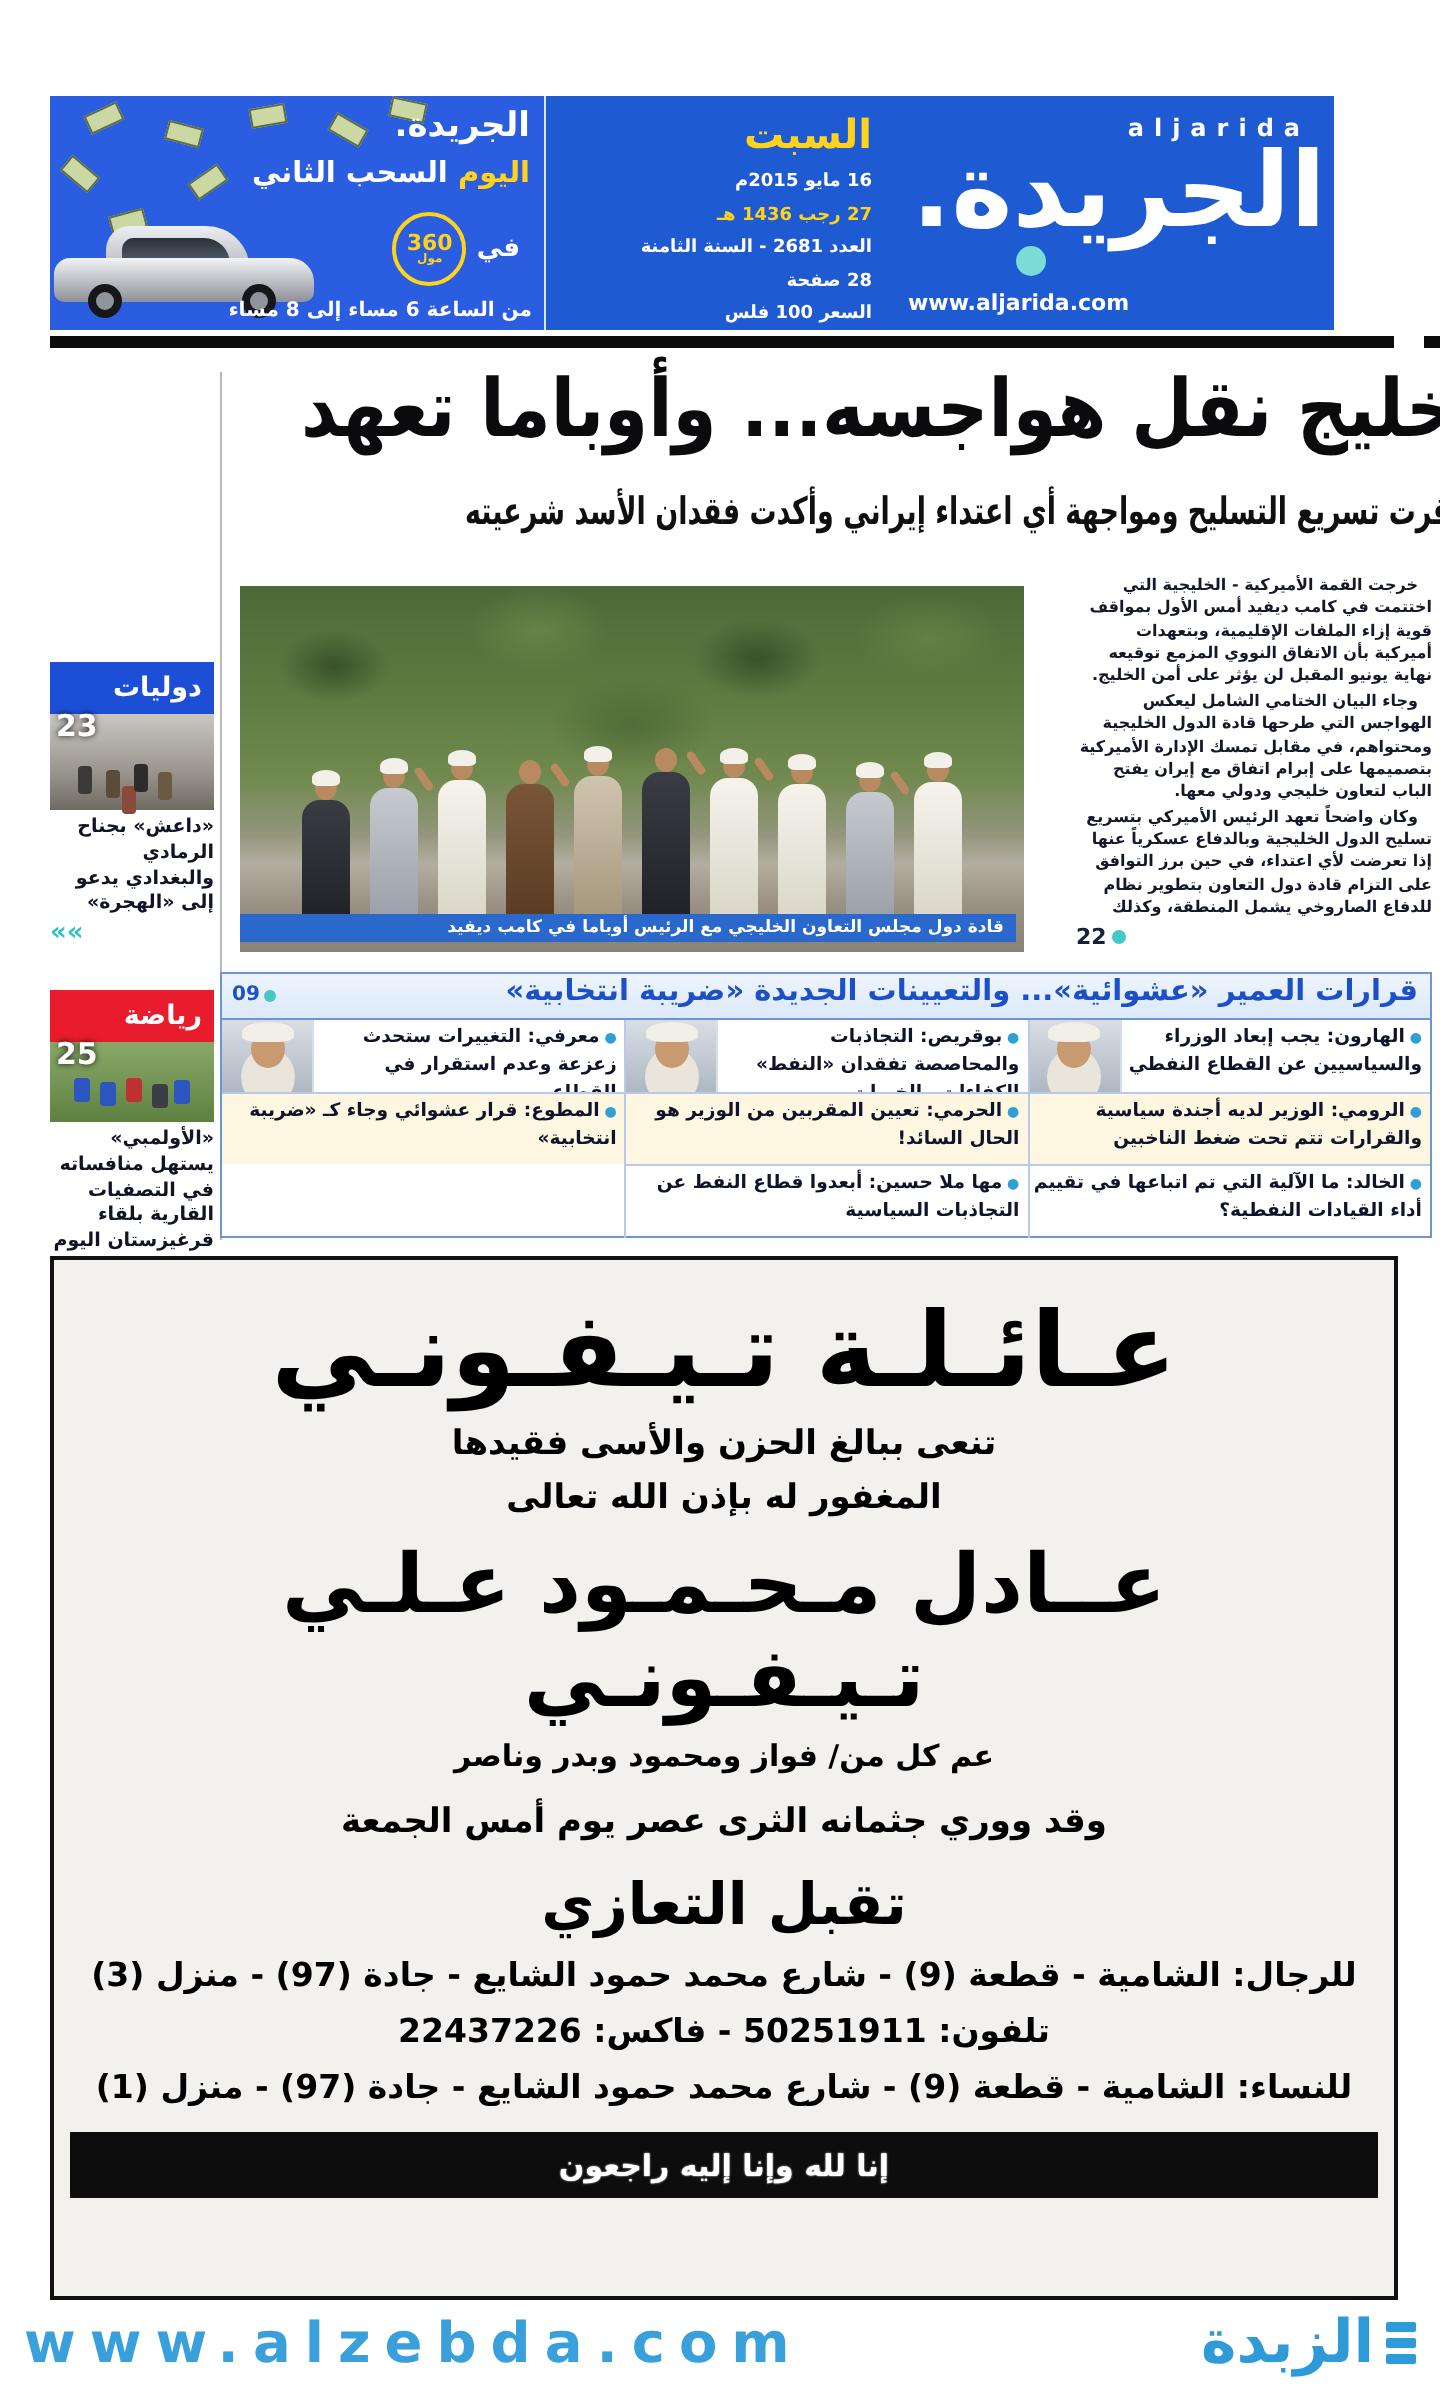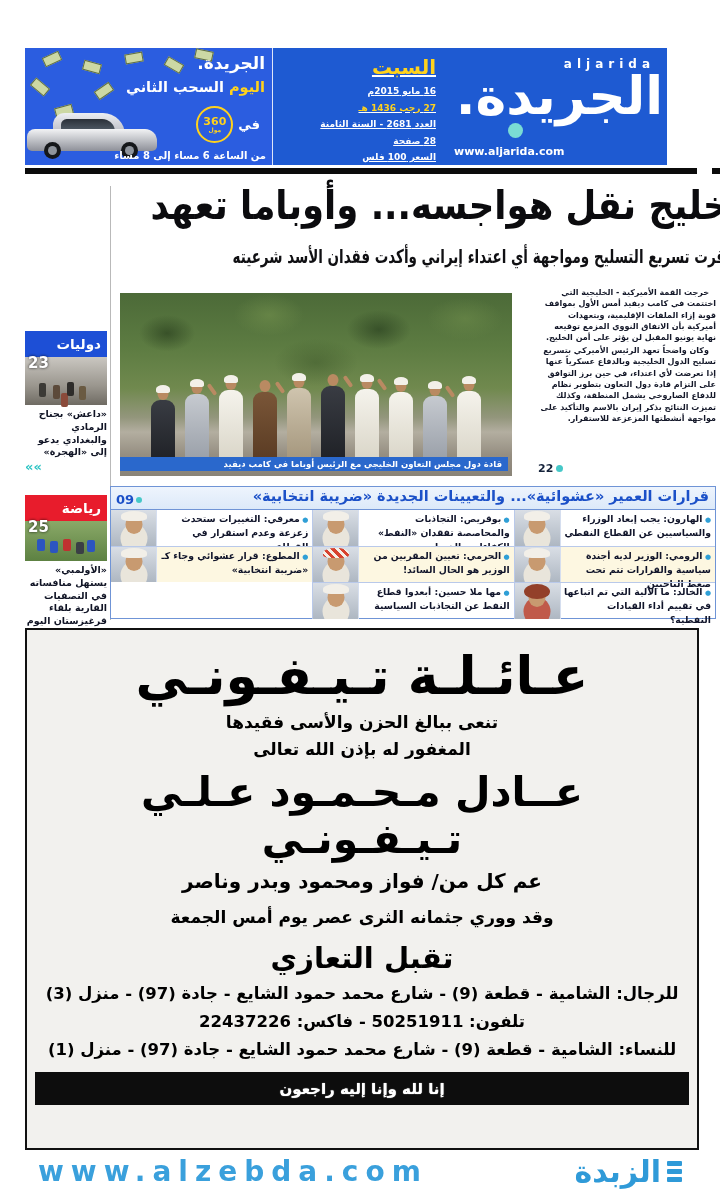--- a/index.html
+++ b/index.html
@@ -21,21 +21,21 @@
   .ad-bottom{position:absolute;bottom:4px;right:6px;color:#fff;font-weight:800;font-size:10px;}
   .car{position:absolute;left:2px;bottom:6px;width:132px;height:54px;}
   .car-top{position:absolute;bottom:24px;left:26px;width:72px;height:22px;background:linear-gradient(#eceef2,#b6b8c0);border-radius:14px 26px 0 0;}
   .car-win{position:absolute;bottom:27px;left:34px;width:54px;height:13px;background:linear-gradient(#2a3038,#55606c);border-radius:8px 18px 0 0;}
   .car-body{position:absolute;bottom:8px;left:0;width:130px;height:22px;background:linear-gradient(#f2f3f5,#8e9099);border-radius:8px 12px 5px 5px;}
   .wheel{position:absolute;bottom:0;width:17px;height:17px;border-radius:50%;background:#15171a;}
   .wheel::after{content:"";position:absolute;inset:4px;border-radius:50%;background:#8f949c;}
   .w1{left:17px;} .w2{left:94px;}
 
   .datecol{position:relative;width:174px;flex:none;border-left:1px solid rgba(255,255,255,.85);box-sizing:border-box;
-           padding:7px 10px 0 1px;text-align:right;direction:rtl;color:#fff;text-decoration:underline;}
+           padding:7px 10px 0 1px;text-align:right;direction:rtl;color:#fff;}
   .day{color:#ffd21c;font-size:20px;font-weight:900;margin-bottom:7px;}
   .drow{font-size:9px;font-weight:700;margin-bottom:6.5px;}
   .drow.y{color:#ffd21c;}
 
   .logoblock{position:relative;flex:1;}
   .latin{position:absolute;top:9px;right:12px;color:#fff;font-size:12px;letter-spacing:5px;font-weight:700;cursor:default;}
   .biglogo{position:absolute;top:22px;right:4px;left:4px;color:#fff;font-weight:900;font-size:52px;line-height:1;text-align:right;direction:rtl;}
   .teal-dot{position:absolute;left:62px;bottom:27px;width:15px;height:15px;border-radius:50%;background:#7adcd4;}
   .logo-url{position:absolute;left:8px;bottom:7px;color:#fff;font-size:11px;font-weight:700;}
 
@@ -91,26 +91,26 @@
   .sport-photo::after{content:"";position:absolute;left:12px;bottom:10px;width:8px;height:12px;background:#2c55c0;border-radius:2px;
       box-shadow:13px 2px 0 0 #2c55c0,26px 0 0 0 #c03030,39px 3px 0 0 #3a3f45,50px 1px 0 0 #2c55c0;}
   .side-text{font-size:9.5px;font-weight:800;color:#101425;line-height:1.35;text-align:right;direction:rtl;padding-top:3px;}
   .side-more{color:#2ec4c4;font-size:13px;font-weight:900;text-align:left;line-height:1;margin-top:1px;}
 
   
   .strip{position:absolute;left:110px;top:486px;width:606px;height:133px;border:1px solid #6f94d6;box-sizing:border-box;background:#fff;}
   .strip-head{position:relative;height:22px;background:linear-gradient(180deg,#eef4fd,#dce9f9);border-bottom:1px solid #6f94d6;}
   .strip-title{position:absolute;right:6px;top:1px;color:#1b50c8;font-weight:900;font-size:14.5px;direction:rtl;}
   .strip-ref{position:absolute;left:5px;top:5px;display:flex;align-items:center;gap:2px;cursor:pointer;}
-  .strip-ref b{font-size:13px;color:#1b50c8;}
+  .strip-ref b{font-size:10px;color:#1b50c8;}
   .strip-ref .tdot{width:6px;height:6px;}
   .strip-grid{display:grid;direction:rtl;grid-template-columns:1fr 1fr 1fr;}
   .cell{display:flex;direction:rtl;height:36.2px;box-sizing:border-box;border-inline-end:1px solid #b9c9ea;cursor:pointer;}
   .cell:nth-child(3n){border-inline-end:none;}
-  .cell:nth-child(n+4){border-top:1px solid #b9c9ea;}
+  .cell:nth-child(n+4){border-top:1px solid #b9c9ea;flex-direction:column;}
   .cell:nth-child(4),.cell:nth-child(5),.cell:nth-child(6){background:#fdf7e1;}
   .cell-text{flex:1;font-size:9.3px;font-weight:800;color:#10142a;text-align:right;line-height:1.5;padding:2px 4px 0 2px;}
   .cell-text::before{content:"● ";color:#2f9fd6;font-size:7px;}
   .cell-photo{width:45px;flex:none;border-inline-start:1px solid #d5deef;}
   .face{position:relative;width:100%;height:100%;background:linear-gradient(180deg,#d9dee5,#aeb7c2);overflow:hidden;}
   .face::after{content:"";position:absolute;left:50%;top:5px;transform:translateX(-50%);width:17px;height:19px;border-radius:50%;
        background:#c89a70;box-shadow:0 14px 0 5px #e9e5db;}
   .face::before{content:"";position:absolute;left:50%;top:1px;transform:translateX(-50%);width:26px;height:10px;border-radius:50% 50% 30% 30%;
        background:#f2efe8;z-index:2;}
   .cell:nth-child(5) .face::before{background:repeating-linear-gradient(45deg,#d8422e 0 3px,#f4f0e8 3px 6px);}
@@ -120,30 +120,30 @@
   
   .obit{position:absolute;left:25px;top:628px;width:674px;height:522px;border:2px solid #111;background:#f2f1ee;
         box-sizing:border-box;padding:6px 8px;text-align:center;direction:rtl;color:#000;}
   .ob-banner{background:#0d0d0d;color:#fff;padding:5px 8px 4px;}
   .basmala{font-size:12px;font-weight:900;margin-bottom:5px;}
   .verse{font-size:19px;font-weight:900;line-height:1.35;}
   .sadaqa{font-size:8.5px;font-weight:700;text-align:left;padding:3px 0 1px 52px;}
   .ob-family{font-size:52px;font-weight:900;letter-spacing:2px;margin:12px 0 4px;line-height:1.1;}
   .ob-line{font-size:17px;font-weight:900;margin:7px 0;}
   .ob-name{font-size:41px;font-weight:900;letter-spacing:1px;margin:10px 0 6px;line-height:1.15;}
-  .ob-rel{font-size:20px;font-weight:900;margin:6px 0;}
+  .ob-rel{font-size:15px;font-weight:900;margin:6px 0;}
   .ob-burial{font-size:17px;font-weight:900;margin:14px 0 6px;}
   .ob-cond{font-size:29px;font-weight:900;margin:14px 0 8px;}
   .ob-addr{font-size:16.5px;font-weight:900;margin:9px 0;}
   .ob-close{background:#0d0d0d;color:#fff;margin-top:13px;padding:8px 0 7px;font-size:15px;font-weight:900;letter-spacing:1px;
             text-shadow:0 0 1px #fff;}
 
   
   .footer{position:absolute;left:0;top:1150px;width:720px;height:43px;background:#fff;display:flex;
-          justify-content:space-between;align-items:center;padding:0 38px;box-sizing:border-box;}
+          justify-content:space-between;align-items:center;padding:0 12px;box-sizing:border-box;}
   .site{color:#3aa0dc;font-weight:800;font-size:28px;letter-spacing:7px;cursor:pointer;}
   .brandlogo{display:flex;align-items:center;direction:ltr;cursor:pointer;}
   .brandword{color:#2f9ad8;font-weight:900;font-size:30px;direction:rtl;}
   .bars{display:flex;flex-direction:column;gap:3px;margin-left:6px;}
   .bars i{width:15px;height:5px;background:#2f9ad8;border-radius:1px;display:block;}
 </style>
 </head>
 <body>
 
 <div id="page">
@@ -227,20 +227,21 @@
       <div class="fig gray gh" style="height:68px">
           <i class="arm"></i>
         </div>
       <div class="fig white gh" style="height:73px"></div>
     </div>
     <div class="caption">قادة دول مجلس التعاون الخليجي مع الرئيس أوباما في كامب ديفيد</div>
   </div>
 
   <div class="article">
     <p>خرجت القمة الأميركية - الخليجية التي اختتمت في كامب ديفيد أمس الأول بمواقف قوية إزاء الملفات الإقليمية، وبتعهدات أميركية بأن الاتفاق النووي المزمع توقيعه نهاية يونيو المقبل لن يؤثر على أمن الخليج.</p>
+    <p>وجاء البيان الختامي الشامل ليعكس الهواجس التي طرحها قادة الدول الخليجية ومحتواهم، في مقابل تمسك الإدارة الأميركية بتصميمها على إبرام اتفاق مع إيران يفتح الباب لتعاون خليجي ودولي معها.</p>
     <p>وكان واضحاً تعهد الرئيس الأميركي بتسريع تسليح الدول الخليجية وبالدفاع عسكرياً عنها إذا تعرضت لأي اعتداء، في حين برز التوافق على التزام قادة دول التعاون بتطوير نظام للدفاع الصاروخي يشمل المنطقة، وكذلك تميزت النتائج بذكر إيران بالاسم والتأكيد على مواجهة أنشطتها المزعزعة للاستقرار.</p>
 
   </div>
   <div class="pageref">
     <b>22</b>
     <span class="tdot"></span>
   </div>
 
   <div class="vline"></div>
 

